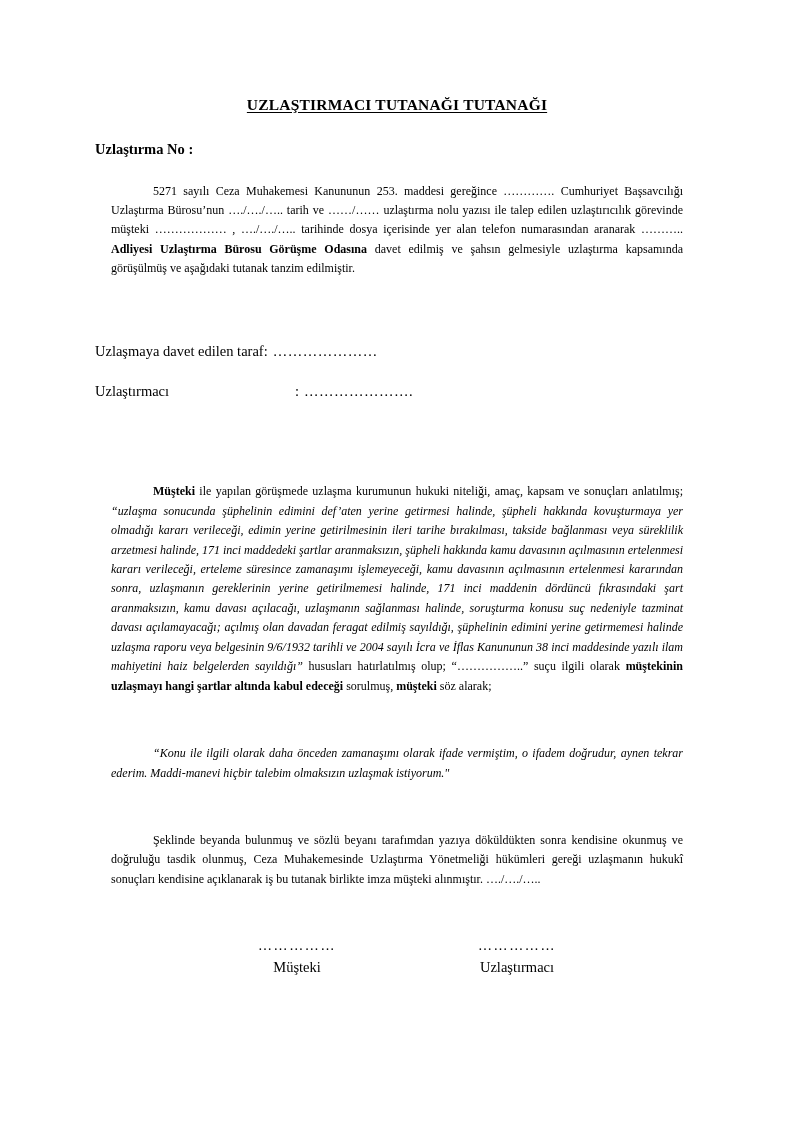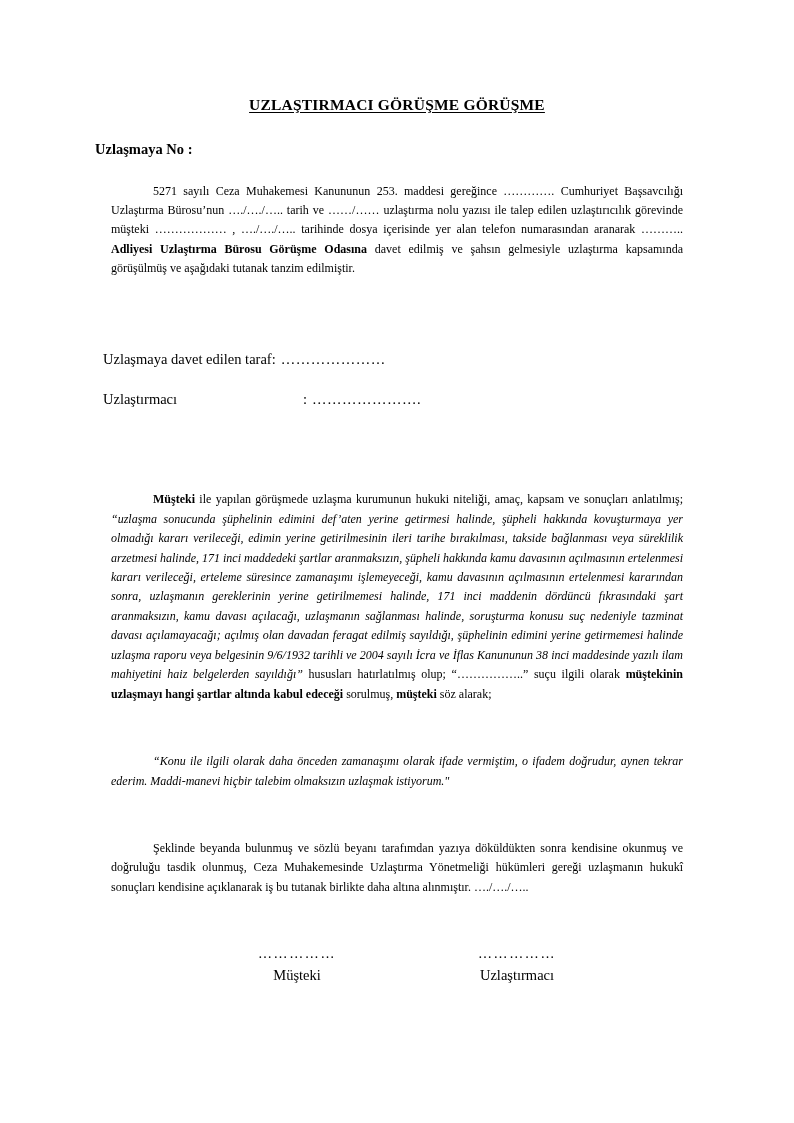--- a/index.html
+++ b/index.html
@@ -75,21 +75,21 @@
   .bu {
     font-weight: bold;
     text-underline-offset: 2px;
   }
 
   .gap-lg { height: 46px; }
   .gap-sm { height: 16px; }
 
   
   .parties {
-    margin: 8px;
+    margin: 0;
   }
   .party-row {
     display: flex;
     font-size: 14.5px;
     line-height: 1.5;
     margin-bottom: 18px;
   }
   .party-label {
     display: inline-block;
   }
@@ -129,24 +129,24 @@
     display: block;
   }
 </style>
 </head>
 <body>
 
 <div class="page">
   <div class="content">
 
     <h1 class="doc-title">
-      <span class="u">UZLAŞTIRMACI GÖRÜŞME GÖRÜŞME</span>
+      <span class="u">UZLAŞTIRMACI TUTANAĞI TUTANAĞI</span>
     </h1>
 
-    <div class="field-line">Uzlaşmaya No :</div>
+    <div class="field-line">Uzlaştırma No :</div>
 
     <p class="para indent"><span>5271 sayılı Ceza Muhakemesi Kanununun 253. maddesi gereğince …………. Cumhuriyet Başsavcılığı Uzlaştırma Bürosu’nun …./…./….. tarih ve ……/…… uzlaştırma nolu yazısı ile talep edilen uzlaştırıcılık görevinde müşteki ……………… ,  …./…./….. tarihinde dosya içerisinde yer alan telefon numarasından aranarak ……….. </span><span class="b">Adliyesi Uzlaştırma Bürosu Görüşme Odasına</span><span> davet edilmiş ve şahsın gelmesiyle uzlaştırma kapsamında görüşülmüş ve aşağıdaki tutanak tanzim edilmiştir.</span></p>
 
     <div class="gap-lg"></div>
 
     <div class="parties">
       <div class="party-row">
         <span class="party-label">Uzlaşmaya davet edilen taraf</span>
           <span class="party-colon">:</span>
           <span class="party-dots">…………………</span>
@@ -161,21 +161,21 @@
     <div class="gap-lg"></div>
 
     <p class="para indent"><span class="b">Müşteki</span><span> ile yapılan görüşmede uzlaşma kurumunun hukuki niteliği, amaç, kapsam ve sonuçları anlatılmış; </span><span class="i">“uzlaşma sonucunda şüphelinin edimini def’aten yerine getirmesi halinde, şüpheli hakkında kovuşturmaya yer olmadığı kararı verileceği, edimin yerine getirilmesinin ileri tarihe bırakılması, takside bağlanması veya süreklilik arzetmesi halinde, 171 inci maddedeki şartlar aranmaksızın, şüpheli hakkında kamu davasının açılmasının ertelenmesi kararı verileceği, erteleme süresince zamanaşımı işlemeyeceği, kamu davasının açılmasının ertelenmesi kararından sonra, uzlaşmanın gereklerinin yerine getirilmemesi halinde, 171 inci maddenin dördüncü fıkrasındaki şart aranmaksızın, kamu davası açılacağı, uzlaşmanın sağlanması halinde, soruşturma konusu suç nedeniyle tazminat davası açılamayacağı; açılmış olan davadan feragat edilmiş sayıldığı, şüphelinin edimini yerine getirmemesi halinde uzlaşma raporu veya belgesinin 9/6/1932 tarihli ve 2004 sayılı İcra ve İflas Kanununun 38 inci maddesinde yazılı ilam mahiyetini haiz belgelerden sayıldığı”</span><span> hususları hatırlatılmış olup; </span><span>“……………..”</span><span> suçu ilgili olarak </span><span class="bu">müştekinin uzlaşmayı hangi şartlar altında kabul edeceği</span><span> sorulmuş, </span><span class="b">müşteki</span><span> söz alarak;</span></p>
 
     <div class="gap-sm"></div>
 
     <p class="para indent italic">“Konu ile ilgili olarak daha önceden zamanaşımı olarak ifade vermiştim, o ifadem doğrudur, aynen tekrar ederim. Maddi-manevi hiçbir talebim olmaksızın uzlaşmak istiyorum."</p>
 
     <div class="gap-sm"></div>
 
-    <p class="para indent">Şeklinde beyanda bulunmuş ve sözlü beyanı tarafımdan yazıya döküldükten sonra kendisine okunmuş ve doğruluğu tasdik olunmuş, Ceza Muhakemesinde Uzlaştırma Yönetmeliği hükümleri gereği uzlaşmanın hukukî sonuçları kendisine açıklanarak iş bu tutanak birlikte daha altına alınmıştır.   …./…./…..</p>
+    <p class="para indent">Şeklinde beyanda bulunmuş ve sözlü beyanı tarafımdan yazıya döküldükten sonra kendisine okunmuş ve doğruluğu tasdik olunmuş, Ceza Muhakemesinde Uzlaştırma Yönetmeliği hükümleri gereği uzlaşmanın hukukî sonuçları kendisine açıklanarak iş bu tutanak birlikte imza müşteki alınmıştır.   …./…./…..</p>
 
     <div class="signatures">
       <div class="sig-col left">
         <span class="sig-dots">……………</span>
         <span class="sig-name">Müşteki</span>
       </div>
       <div class="sig-col right">
         <span class="sig-dots">……………</span>
         <span class="sig-name">Uzlaştırmacı</span>
       </div>

